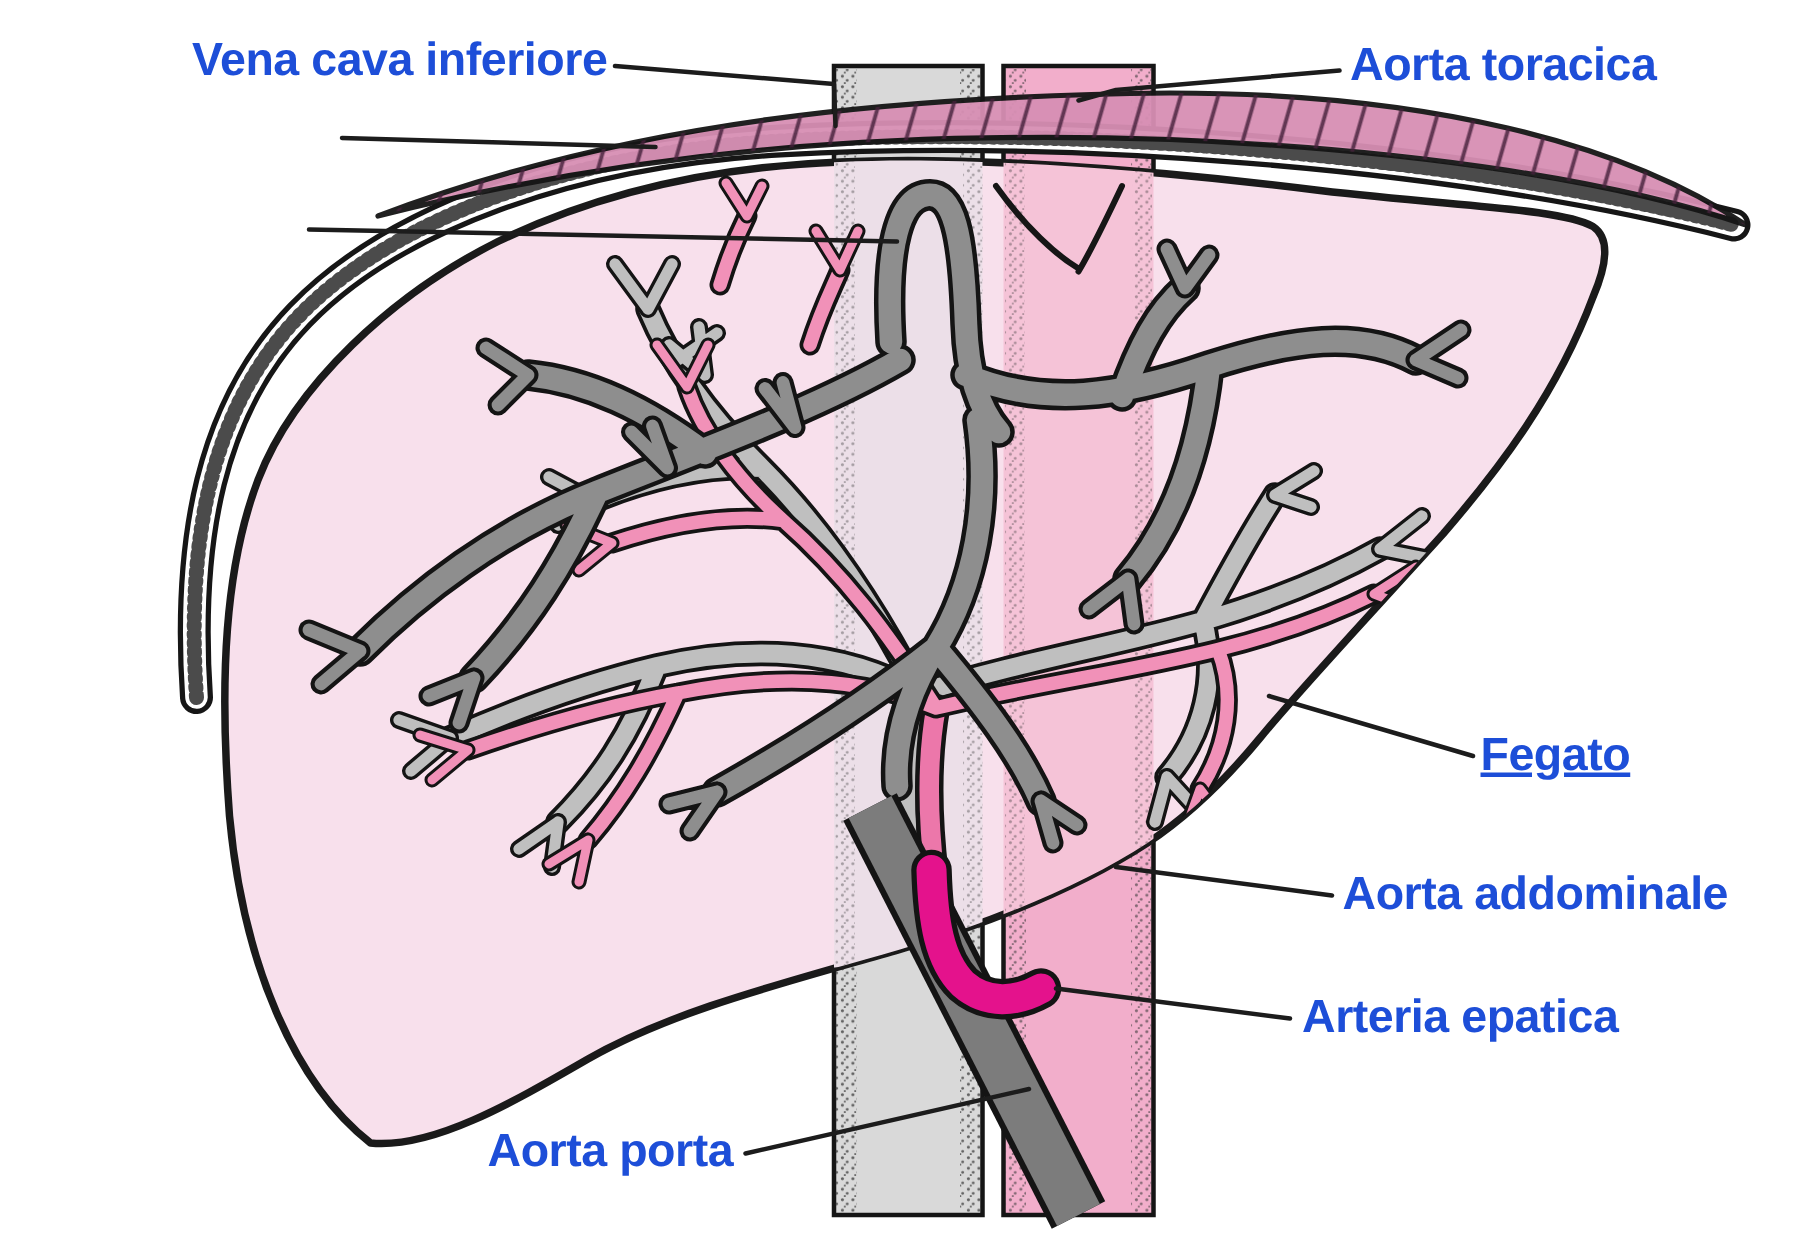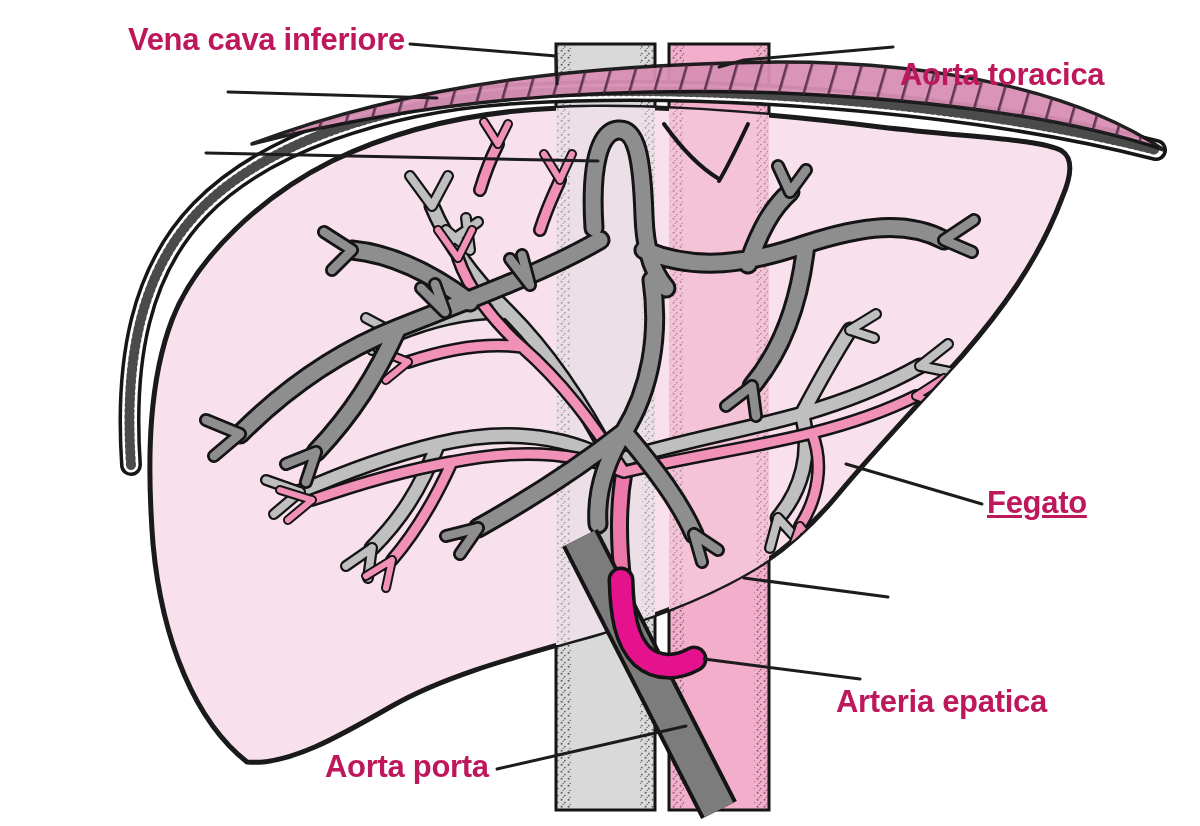--- a/index.html
+++ b/index.html
@@ -2,21 +2,21 @@
 <html style="--c-liver: #f8e0ec; --c-liver_outline: #1a1a1a; --c-diaphragm: #d78fb4; --c-diaphragm_hatch: #44203a; --c-vena_cava: #d9d9d9; --c-vena_cava_in_liver: #ecdfe8; --c-aorta: #f2aecb; --c-aorta_in_liver: #f5c3d7; --c-hepatic_vein: #8e8e8e; --c-portal_branches: #bfbfbf; --c-artery_branches: #f191b8; --c-artery_trunk: #ec77aa; --c-arteria_epatica_hook: #e4128c; --c-vena_porta: #7c7c7c; --c-ink: #1c1c1c;"><head>
 <meta charset="utf-8">
 <style>
   html,body{margin:0;padding:0;background:#fff;}
   #stage{
     position:relative;width:1200px;height:826px;background:#fff;overflow:hidden;
     font-family:"Liberation Sans","DejaVu Sans",sans-serif;
   }
   #art{position:absolute;left:0;top:0;}
   .label{
-    position:absolute;white-space:nowrap;color:#be185d;
+    position:absolute;white-space:nowrap;color:#1d4ed8;
     font-size:31px;font-weight:600;letter-spacing:-0.3px;line-height:1.05;
   }
 </style>
 </head>
 <body>
 
 <div id="stage">
 
   <svg id="art" width="1200" height="826" viewBox="0 0 1200 826">
     <defs>
@@ -124,17 +124,18 @@
       <path d="M 228,92 L 437,98"></path>
       <path d="M 206,153 L 598,161"></path>
       <path d="M 846,464 L 982,504"></path>
       <path d="M 744,578 L 888,597"></path>
       <path d="M 704,659 L 860,679"></path>
       <path d="M 497,769 L 686,726"></path>
     </g>
   </svg>
 
   <div class="label" style="left:128px;top:24px;">Vena cava inferiore</div>
-  <div class="label" style="left:900px;top:27px;margin-top:32px;">Aorta toracica</div>
+  <div class="label" style="left:900px;top:27px;">Aorta toracica</div>
   <div class="label" style="left:987px;top:487px;text-decoration:underline;">Fegato</div>
-  <div class="label" style="left:836px;top:662px;margin-top:24px;">Arteria epatica</div>
+  <div class="label" style="left:895px;top:580px;">Aorta addominale</div>
+  <div class="label" style="left:868px;top:662px;">Arteria epatica</div>
   <div class="label" style="left:325px;top:751px;">Aorta porta</div>
 </div>
 
 </body></html>

